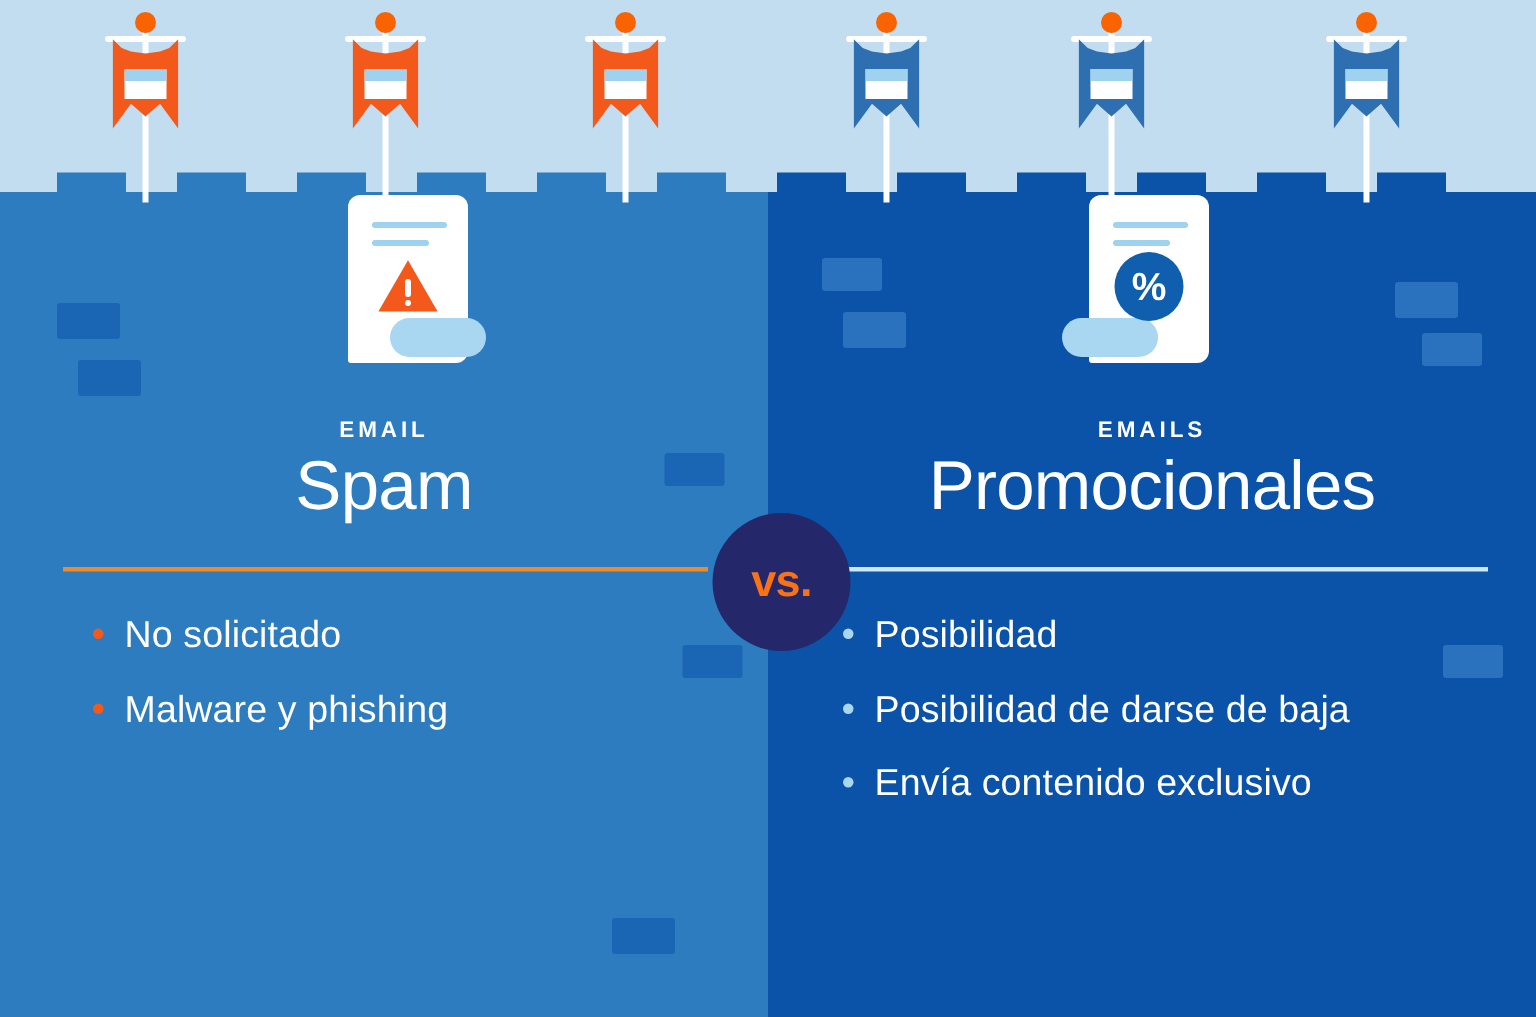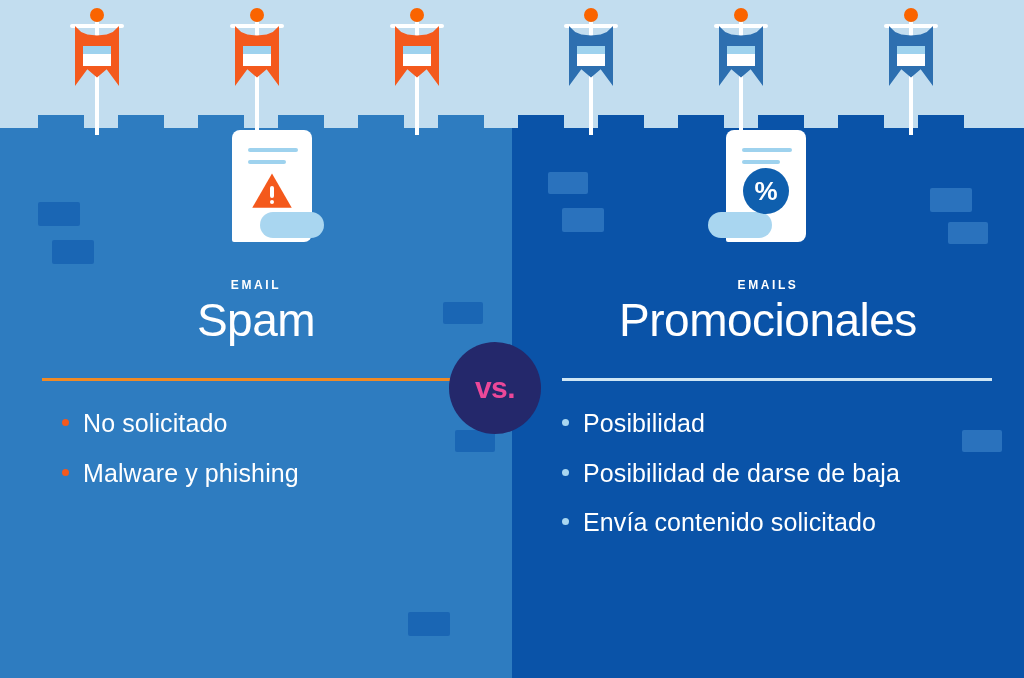--- a/index.html
+++ b/index.html
@@ -216,21 +216,21 @@
     position: absolute;
     top: 278px;
     width: 512px;
     text-align: center;
     color: #ffffff;
   }
   .col.left  { left: 0; }
   .col.right { left: 512px; }
 
   .kicker {
-    font-size: 12px;
+    font-size: 15px;
     font-weight: bold;
     letter-spacing: 2.6px;
     margin: 0 0 4px 0;
   }
   .title {
     font-size: 46px;
     font-weight: normal;
     letter-spacing: -0.5px;
     margin: 0;
     line-height: 1.05;
@@ -241,27 +241,27 @@
     position: absolute;
     top: 378px;
     height: 3px;
   }
   .divider.left  { left: 42px;  width: 430px; background: #f08a26; }
   .divider.right { left: 562px; width: 430px; background: #cfe6f5; }
 
   
   .vs {
     position: absolute;
-    left: 449px;
+    left: 475px;
     top: 342px;
     width: 92px;
     height: 92px;
     border-radius: 50%;
     background: #24286b;
-    color: #ec4899;
+    color: #f97316;
     font-size: 30px;
     font-weight: bold;
     letter-spacing: -0.5px;
     display: flex;
     align-items: center;
     justify-content: center;
     z-index: 10;
   }
 
   
@@ -455,17 +455,17 @@
     <li>
       <span class="dot"></span>
       <span class="txt">Posibilidad</span>
     </li>
     <li>
       <span class="dot"></span>
       <span class="txt">Posibilidad de darse de baja</span>
     </li>
     <li>
       <span class="dot"></span>
-      <span class="txt">Envía contenido solicitado</span>
+      <span class="txt">Envía contenido exclusivo</span>
     </li>
   </ul>
 
 </div>
 
 </body></html>

